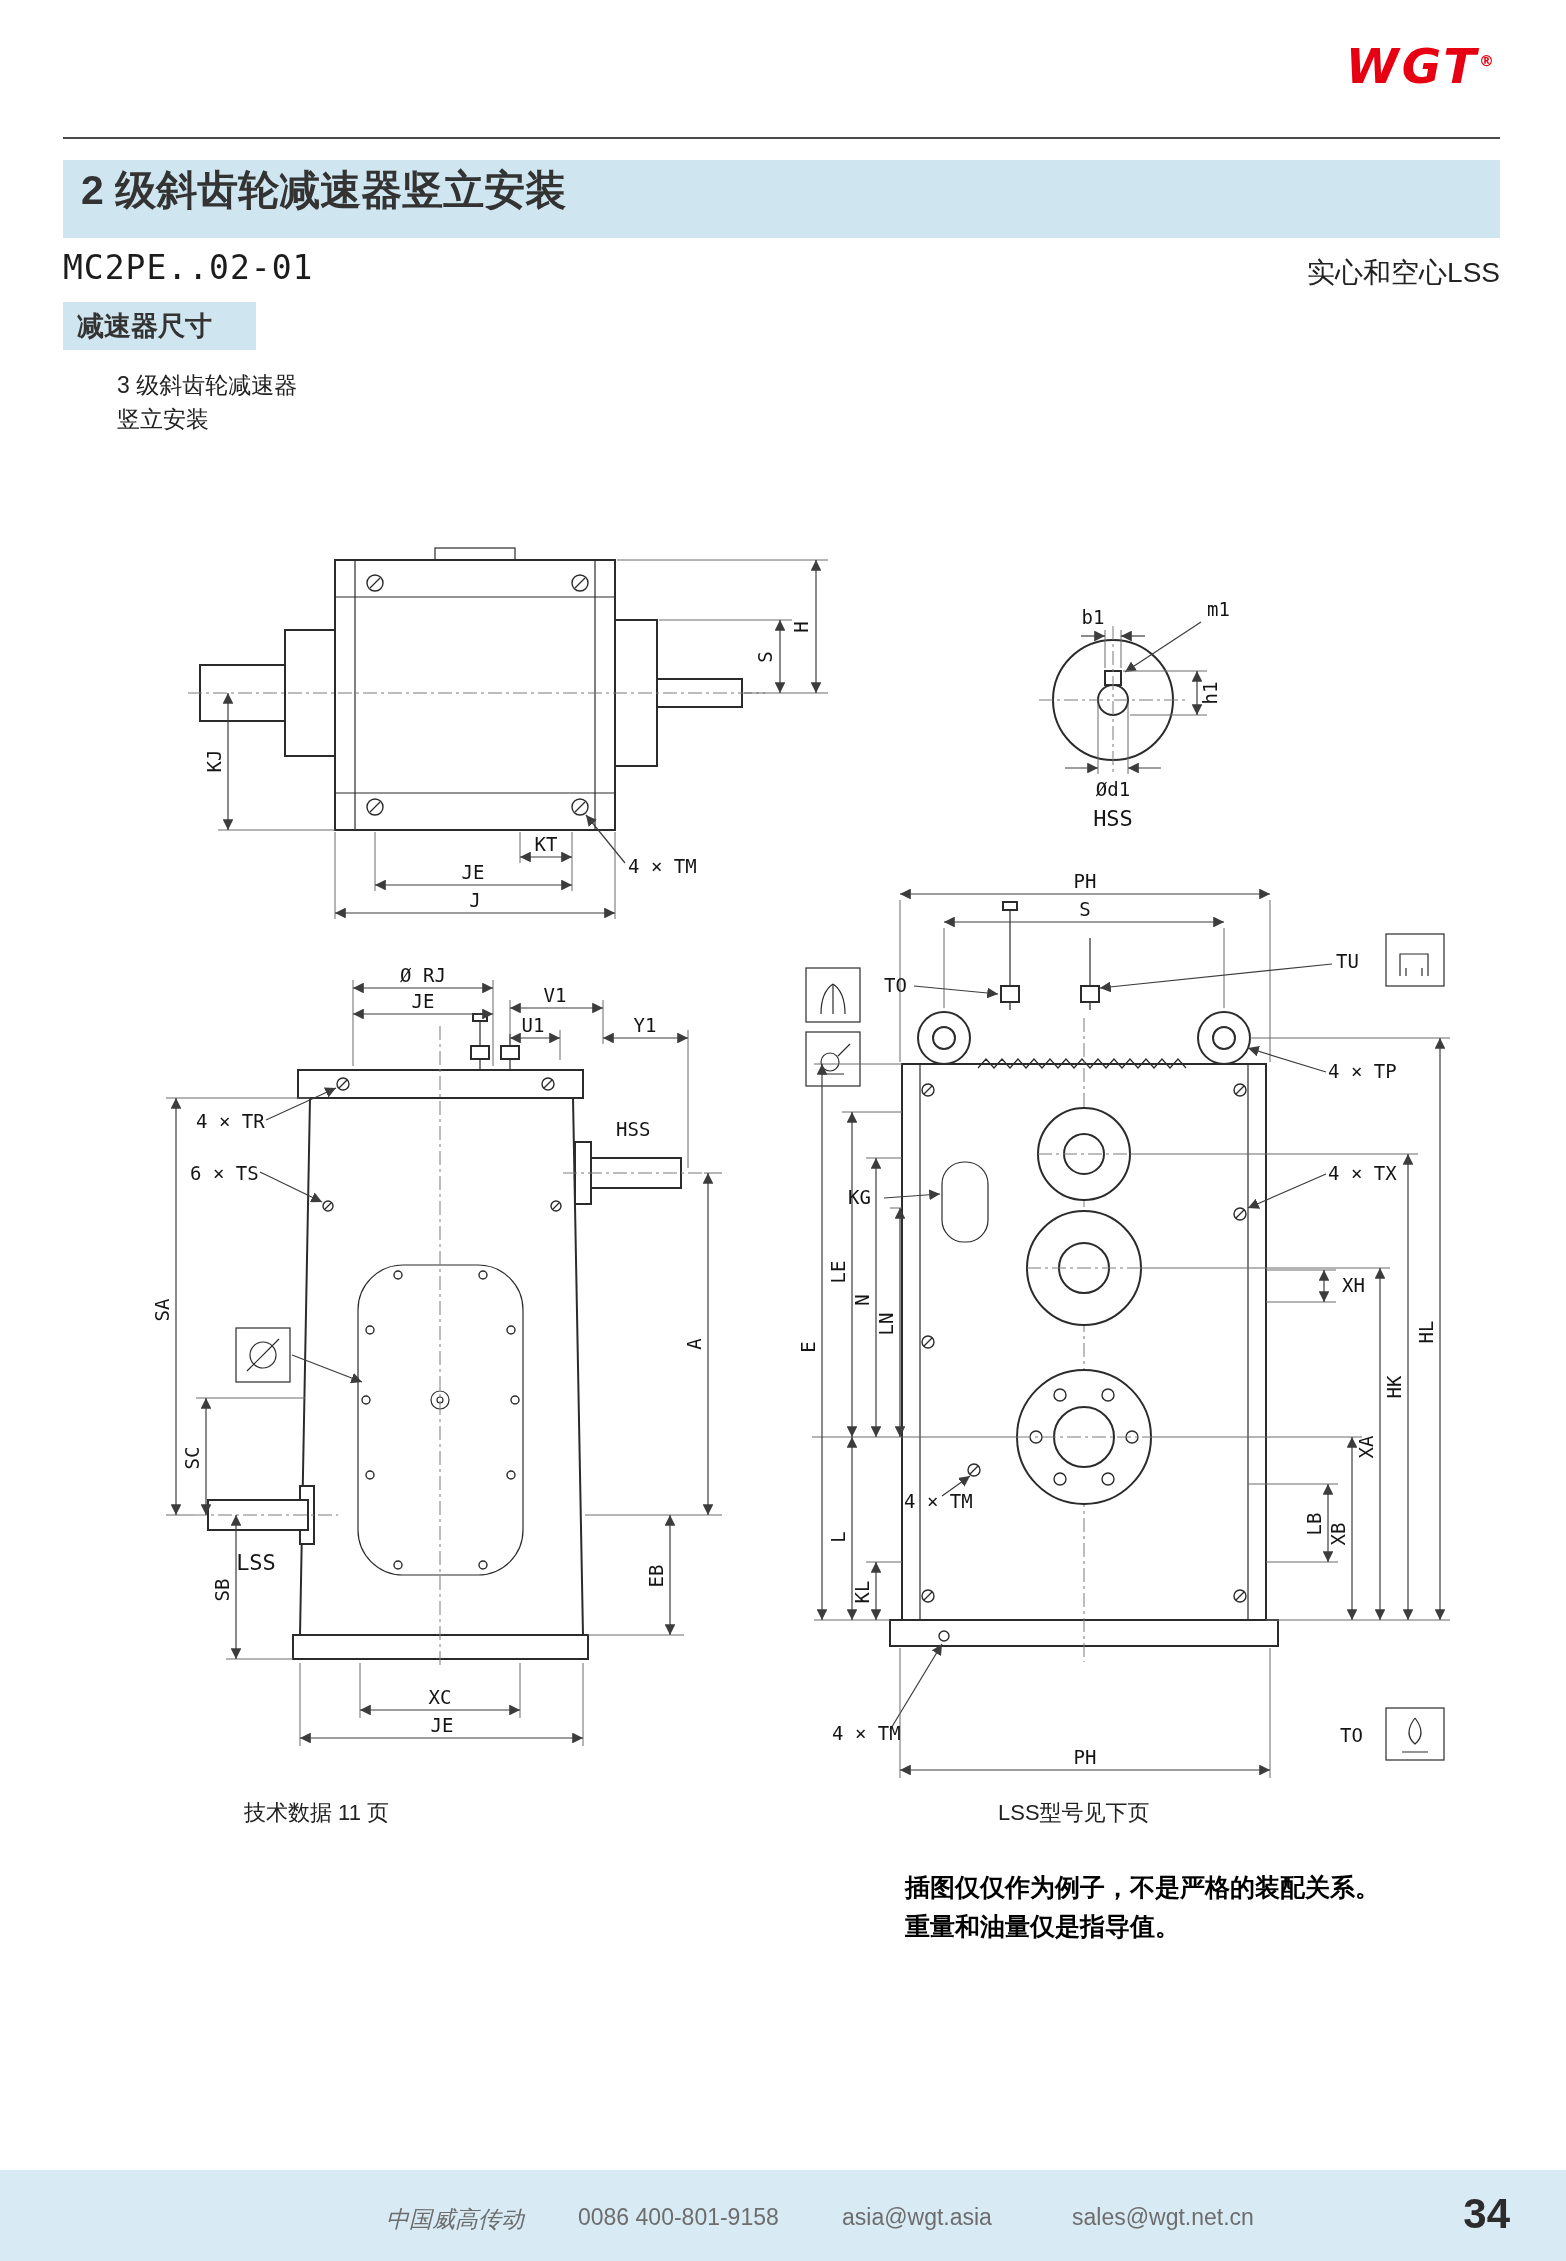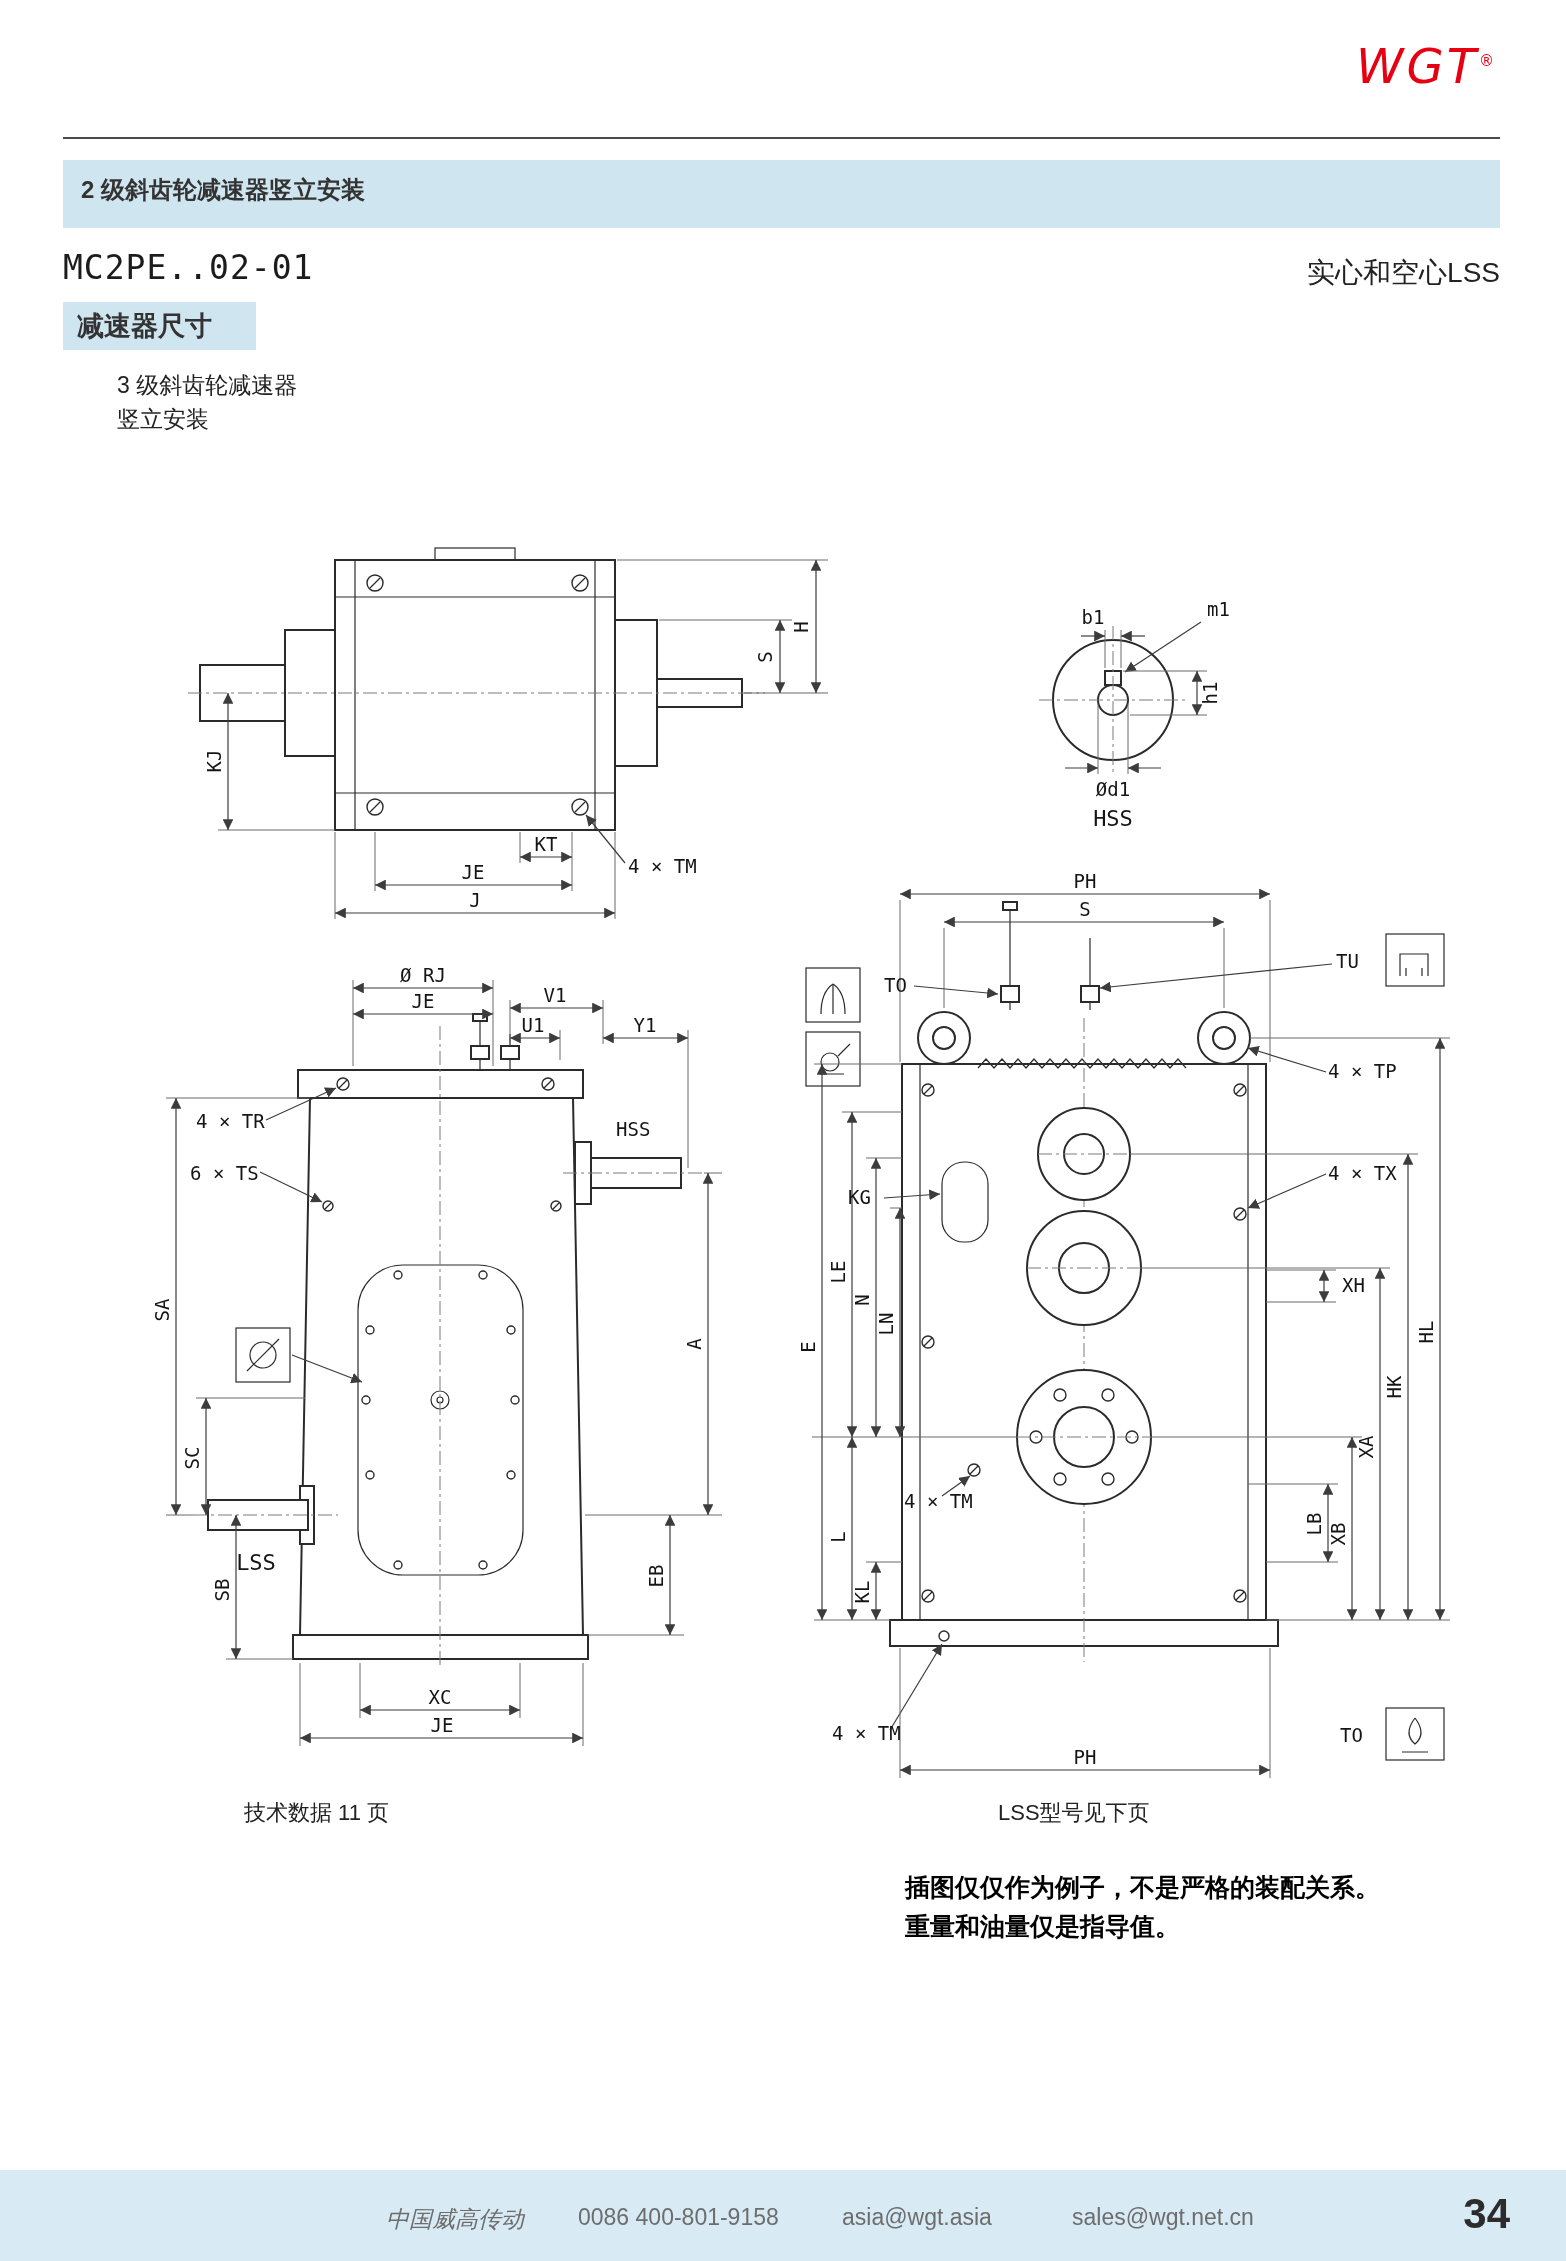--- a/index.html
+++ b/index.html
@@ -2,26 +2,26 @@
 <html><head>
 <meta charset="utf-8">
 <style>
   html,body { margin:0; padding:0; background:#e9e9e9; }
   .page {
     position:relative; width:1566px; height:2261px; margin:0 auto;
     background:#ffffff; overflow:hidden;
     font-family:"Liberation Sans", sans-serif; color:#222;
   }
   .abs { position:absolute; }
-  .logo { top:38px; right:72px; color:#e60012; font-weight:normal; font-style:italic;
+  .logo { top:38px; right:72px; color:#e60012; font-weight:bold; font-style:italic;
           font-size:48px; letter-spacing:3px; font-family:"DejaVu Sans", sans-serif;text-align:center; }
   .logo .reg { font-size:15px; font-style:normal; vertical-align:super; letter-spacing:0; }
   .rule { left:63px; top:137px; width:1437px; height:2px; background:#4a4a4a; }
-  .titlebar { left:63px; top:160px; width:1437px; height:68px; background:#cfe5ef;
-              font-size:24px; font-weight:bold; color:#333; line-height:60px;
+  .titlebar { left:63px; top:160px; width:1437px; height:78px; background:#cfe5ef;
+              font-size:41px; font-weight:bold; color:#333; line-height:60px;
               padding-left:18px; box-sizing:border-box; }
   .model { left:63px; top:248px; font-family:"DejaVu Sans Mono", monospace;
            font-size:33px; color:#1c1c1c; letter-spacing:1px; }
   .model-right { top:254px; right:66px; font-size:28px; color:#222; }
   .sectionlabel { left:63px; top:302px; background:#cfe5ef; font-size:27px; font-weight:bold;
                   color:#333; padding:6px 44px 6px 14px; }
   .subtitle { left:117px; top:368px; font-size:23px; line-height:34px; color:#222; }
   .note { font-size:22px; color:#222;margin-left:48px; }
   .note-left { left:196px; top:1798px; }
   .note-right { left:950px; top:1798px; }

